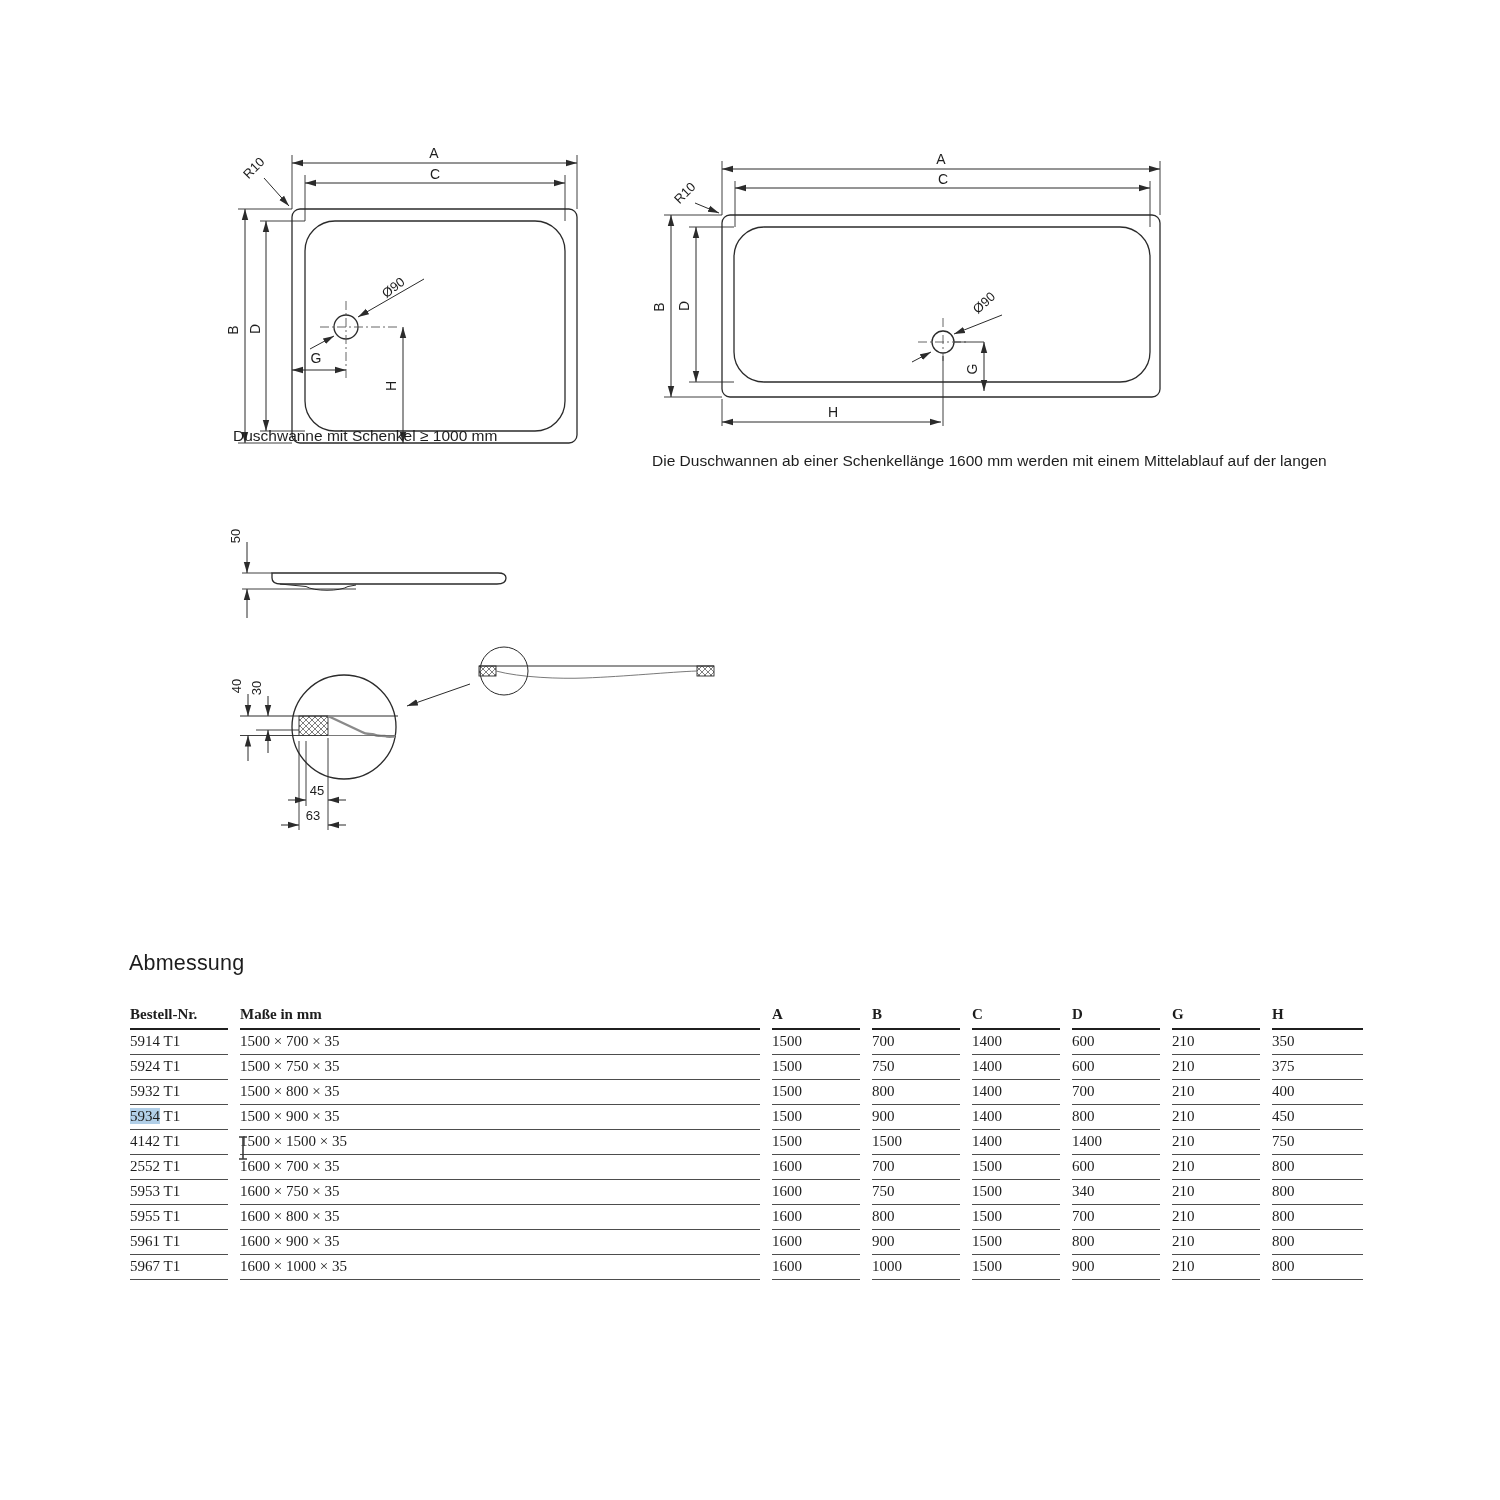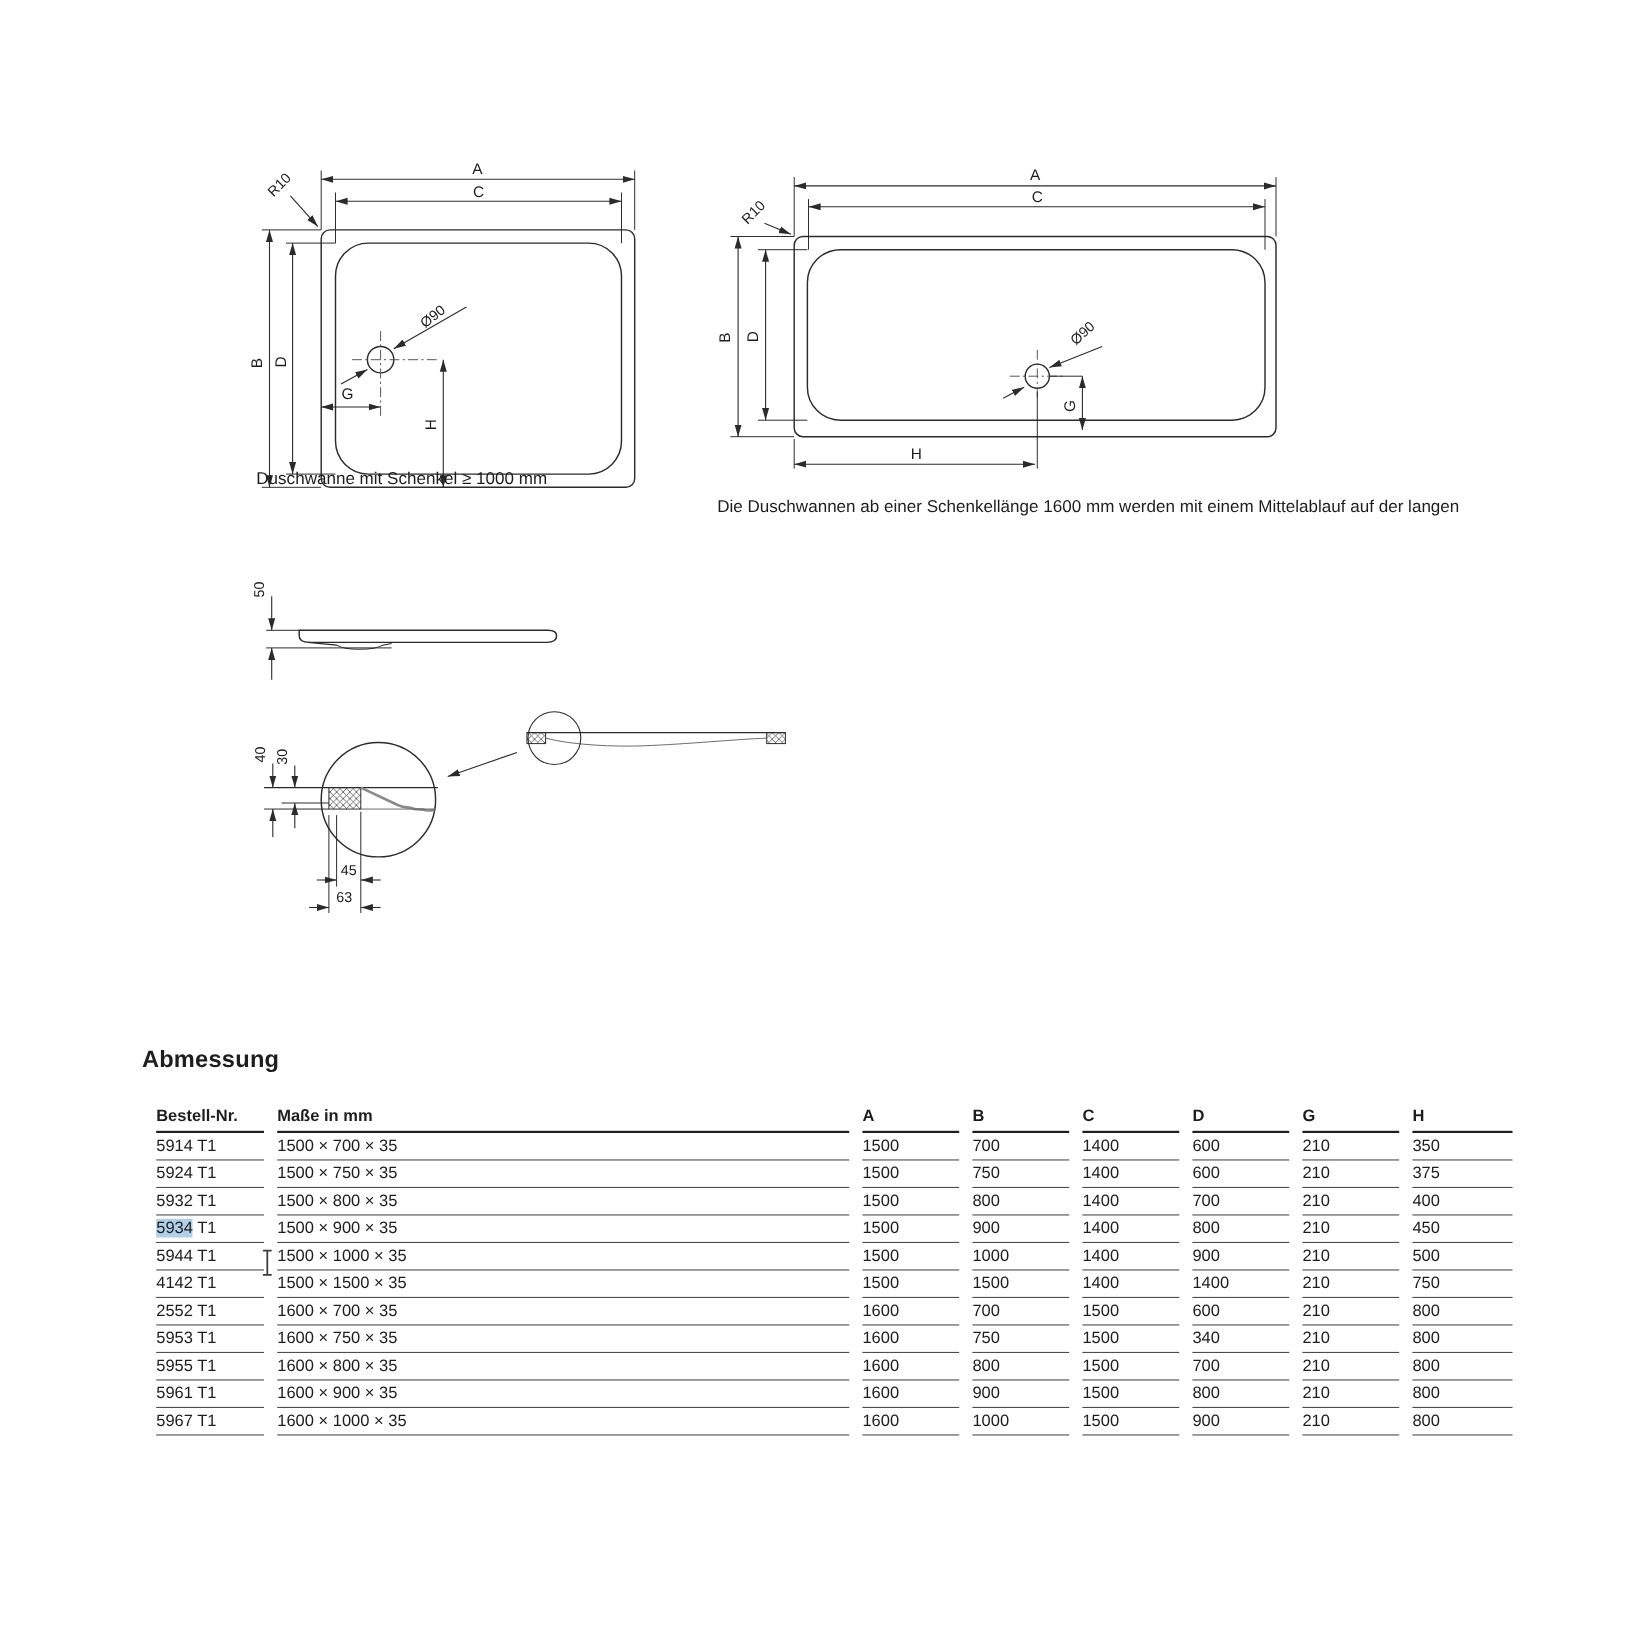--- a/index.html
+++ b/index.html
@@ -9,24 +9,24 @@
   .lbl{font-size:14px;}
   .num{font-size:13px;}
   .s13{fill:none;stroke:#2b2b2b;stroke-width:1.3;}
   .dim{fill:none;stroke:#2b2b2b;stroke-width:1;}
   .ext{fill:none;stroke:#2b2b2b;stroke-width:0.9;}
   .cl{fill:none;stroke:#555;stroke-width:0.9;stroke-dasharray:9 3 2 3;}
   .gray{fill:none;stroke:#8a8a8a;stroke-width:2.4;}
   .thin{fill:none;stroke:#6a6a6a;stroke-width:0.9;}
   .cap{position:absolute;font-size:15.5px;color:#1d1d1d;}
   .cap2 div{margin:16px 0 14px 0;}
-  .title{position:absolute;left:129px;top:951px;font-size:21.5px;font-weight:700;
+  .title{position:absolute;left:129px;top:951px;font-size:21.5px;font-weight:400;
          letter-spacing:0.2px;}
-  table.dims{position:absolute;left:130px;top:999px;border-collapse:separate;
-             border-spacing:12px 0;font-size:15px;table-layout:fixed;}
+  table.dims{position:absolute;left:118px;top:999px;border-collapse:separate;
+             border-spacing:12px 0;font-size:15px;table-layout:fixed;font-family:Liberation Serif, serif;}
   table.dims th{font-weight:700;text-align:left;vertical-align:bottom;padding:0 0 5px 0;
                 border-bottom:2px solid #1f1f1f;height:24px;white-space:nowrap;}
   table.dims td{vertical-align:bottom;padding:0 0 4px 0;border-bottom:1px solid #4d4d4d;
                 height:20px;white-space:nowrap;}
   .c1{width:98px}.c2{width:520px}.c3,.c4,.c5,.c6,.c7{width:88px}.c8{width:91px}
   .sel{background:var(--sel,#b1cfe8);}
   .cursor{position:absolute;left:236px;top:1135px;}
 </style>
 </head>
 <body>
@@ -243,30 +243,20 @@
       <td><span class="sel">5934</span> T1</td>
       <td>1500 × 900 × 35</td>
       <td>1500</td>
       <td>900</td>
       <td>1400</td>
       <td>800</td>
       <td>210</td>
       <td>450</td>
     </tr>
 
-    <tr>
-      <td>5944 T1</td>
-      <td>1500 × 1000 × 35</td>
-      <td>1500</td>
-      <td>1000</td>
-      <td>1400</td>
-      <td>900</td>
-      <td>210</td>
-      <td>500</td>
-    </tr>
 
     <tr>
       <td>4142 T1</td>
       <td>1500 × 1500 × 35</td>
       <td>1500</td>
       <td>1500</td>
       <td>1400</td>
       <td>1400</td>
       <td>210</td>
       <td>750</td>

